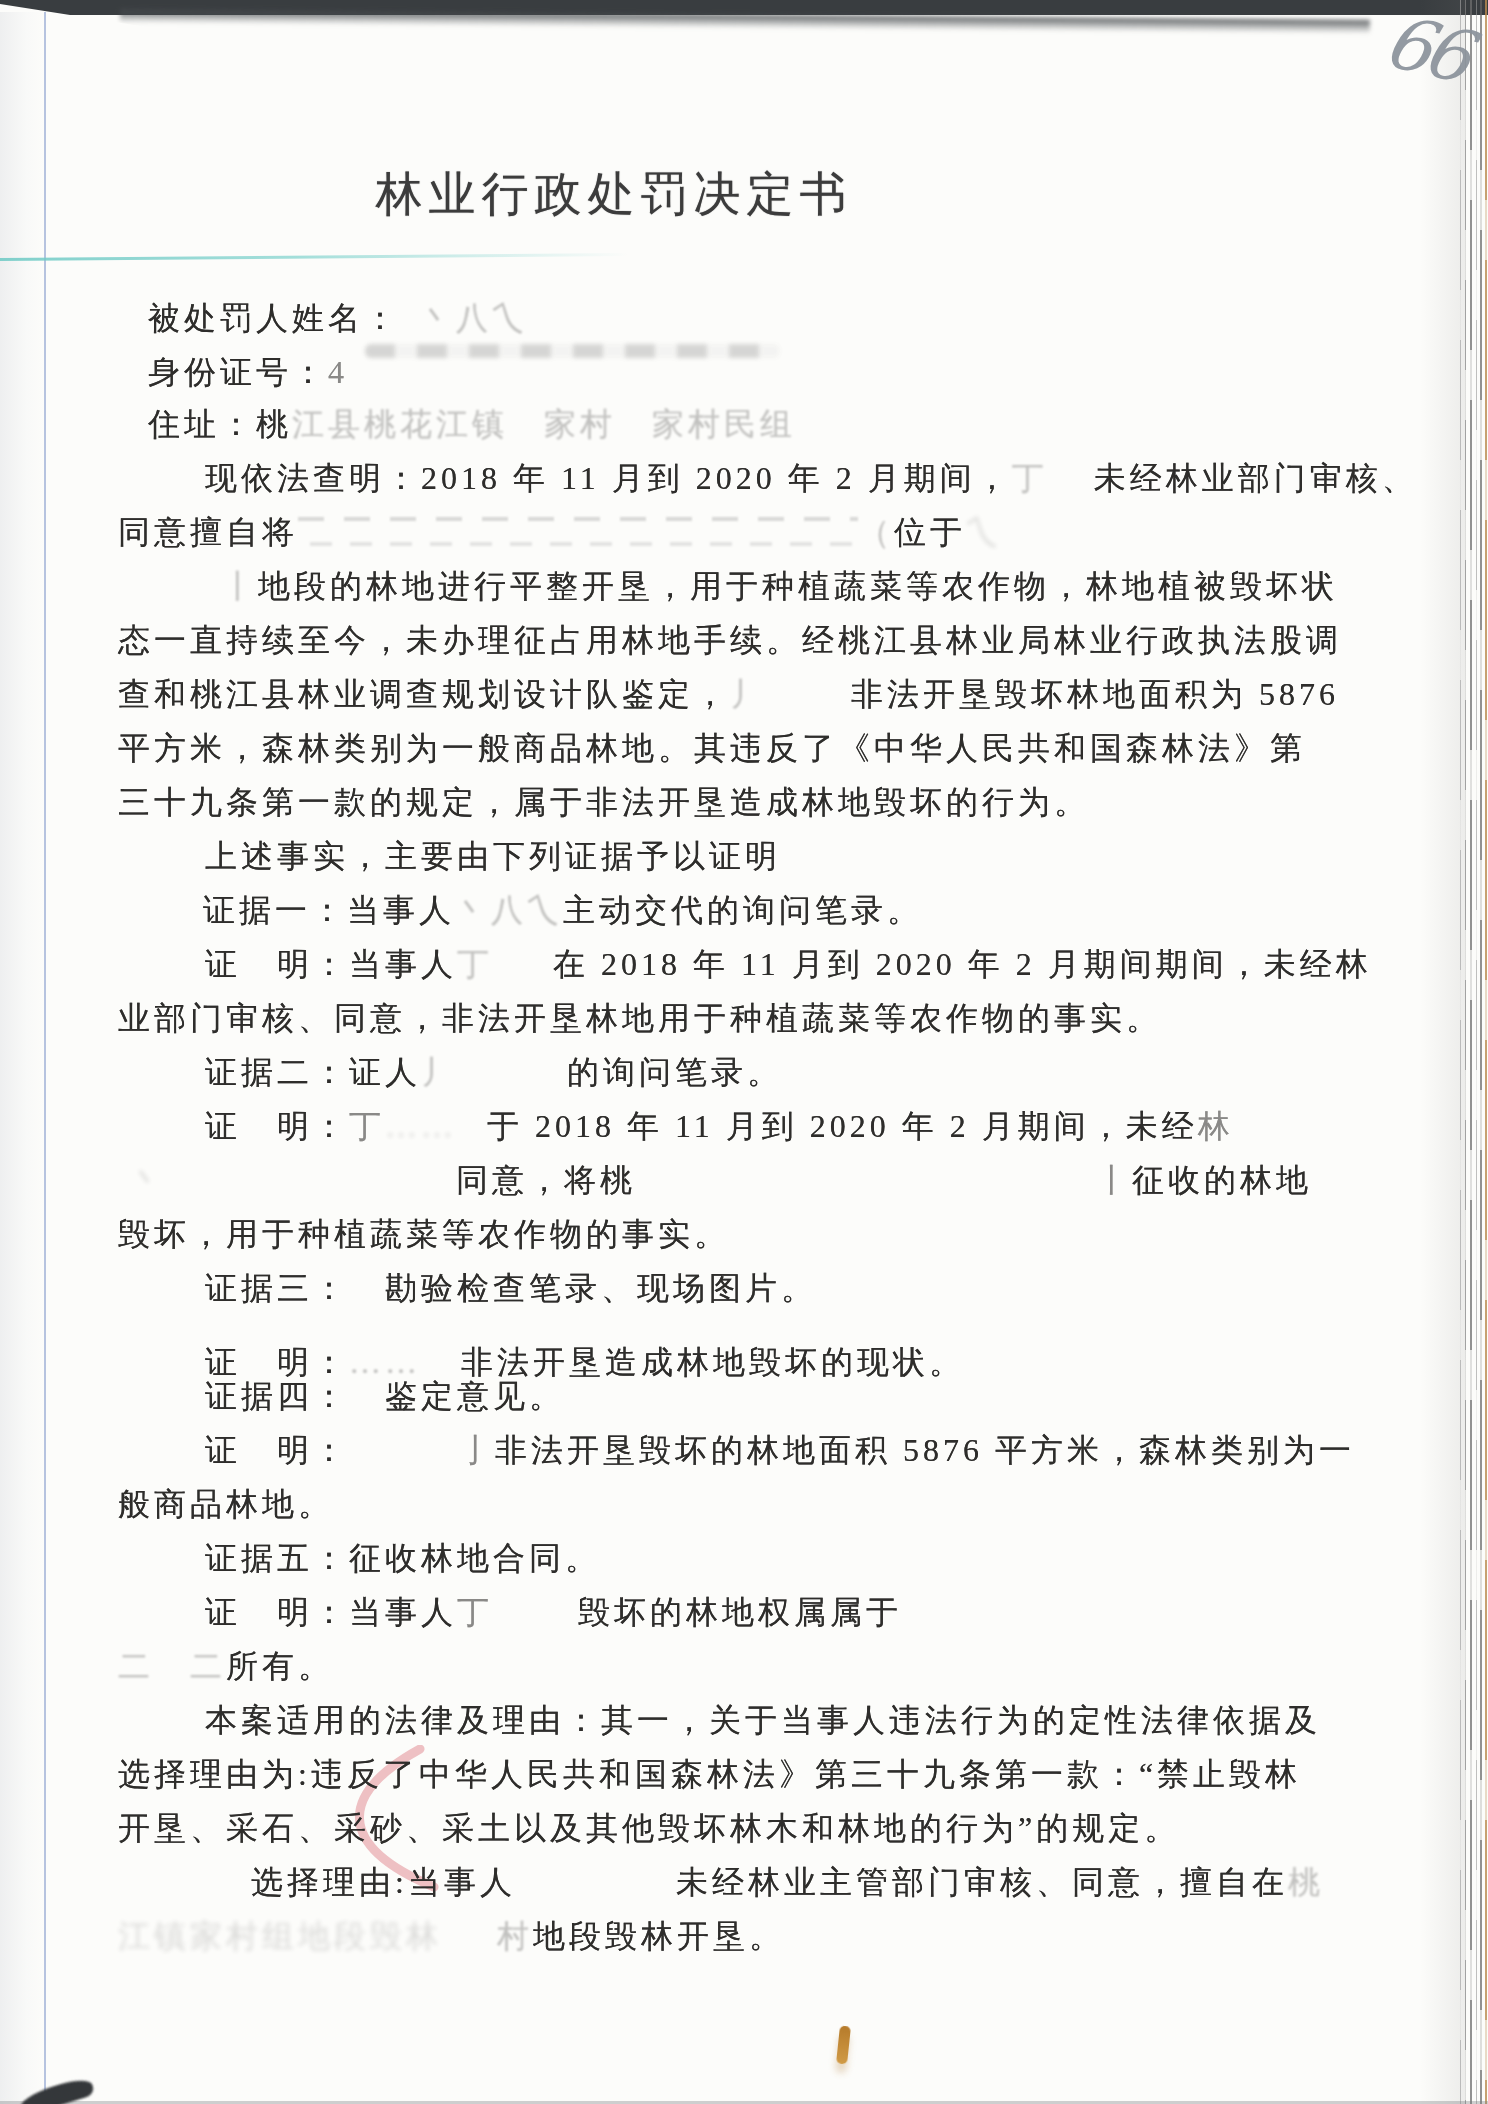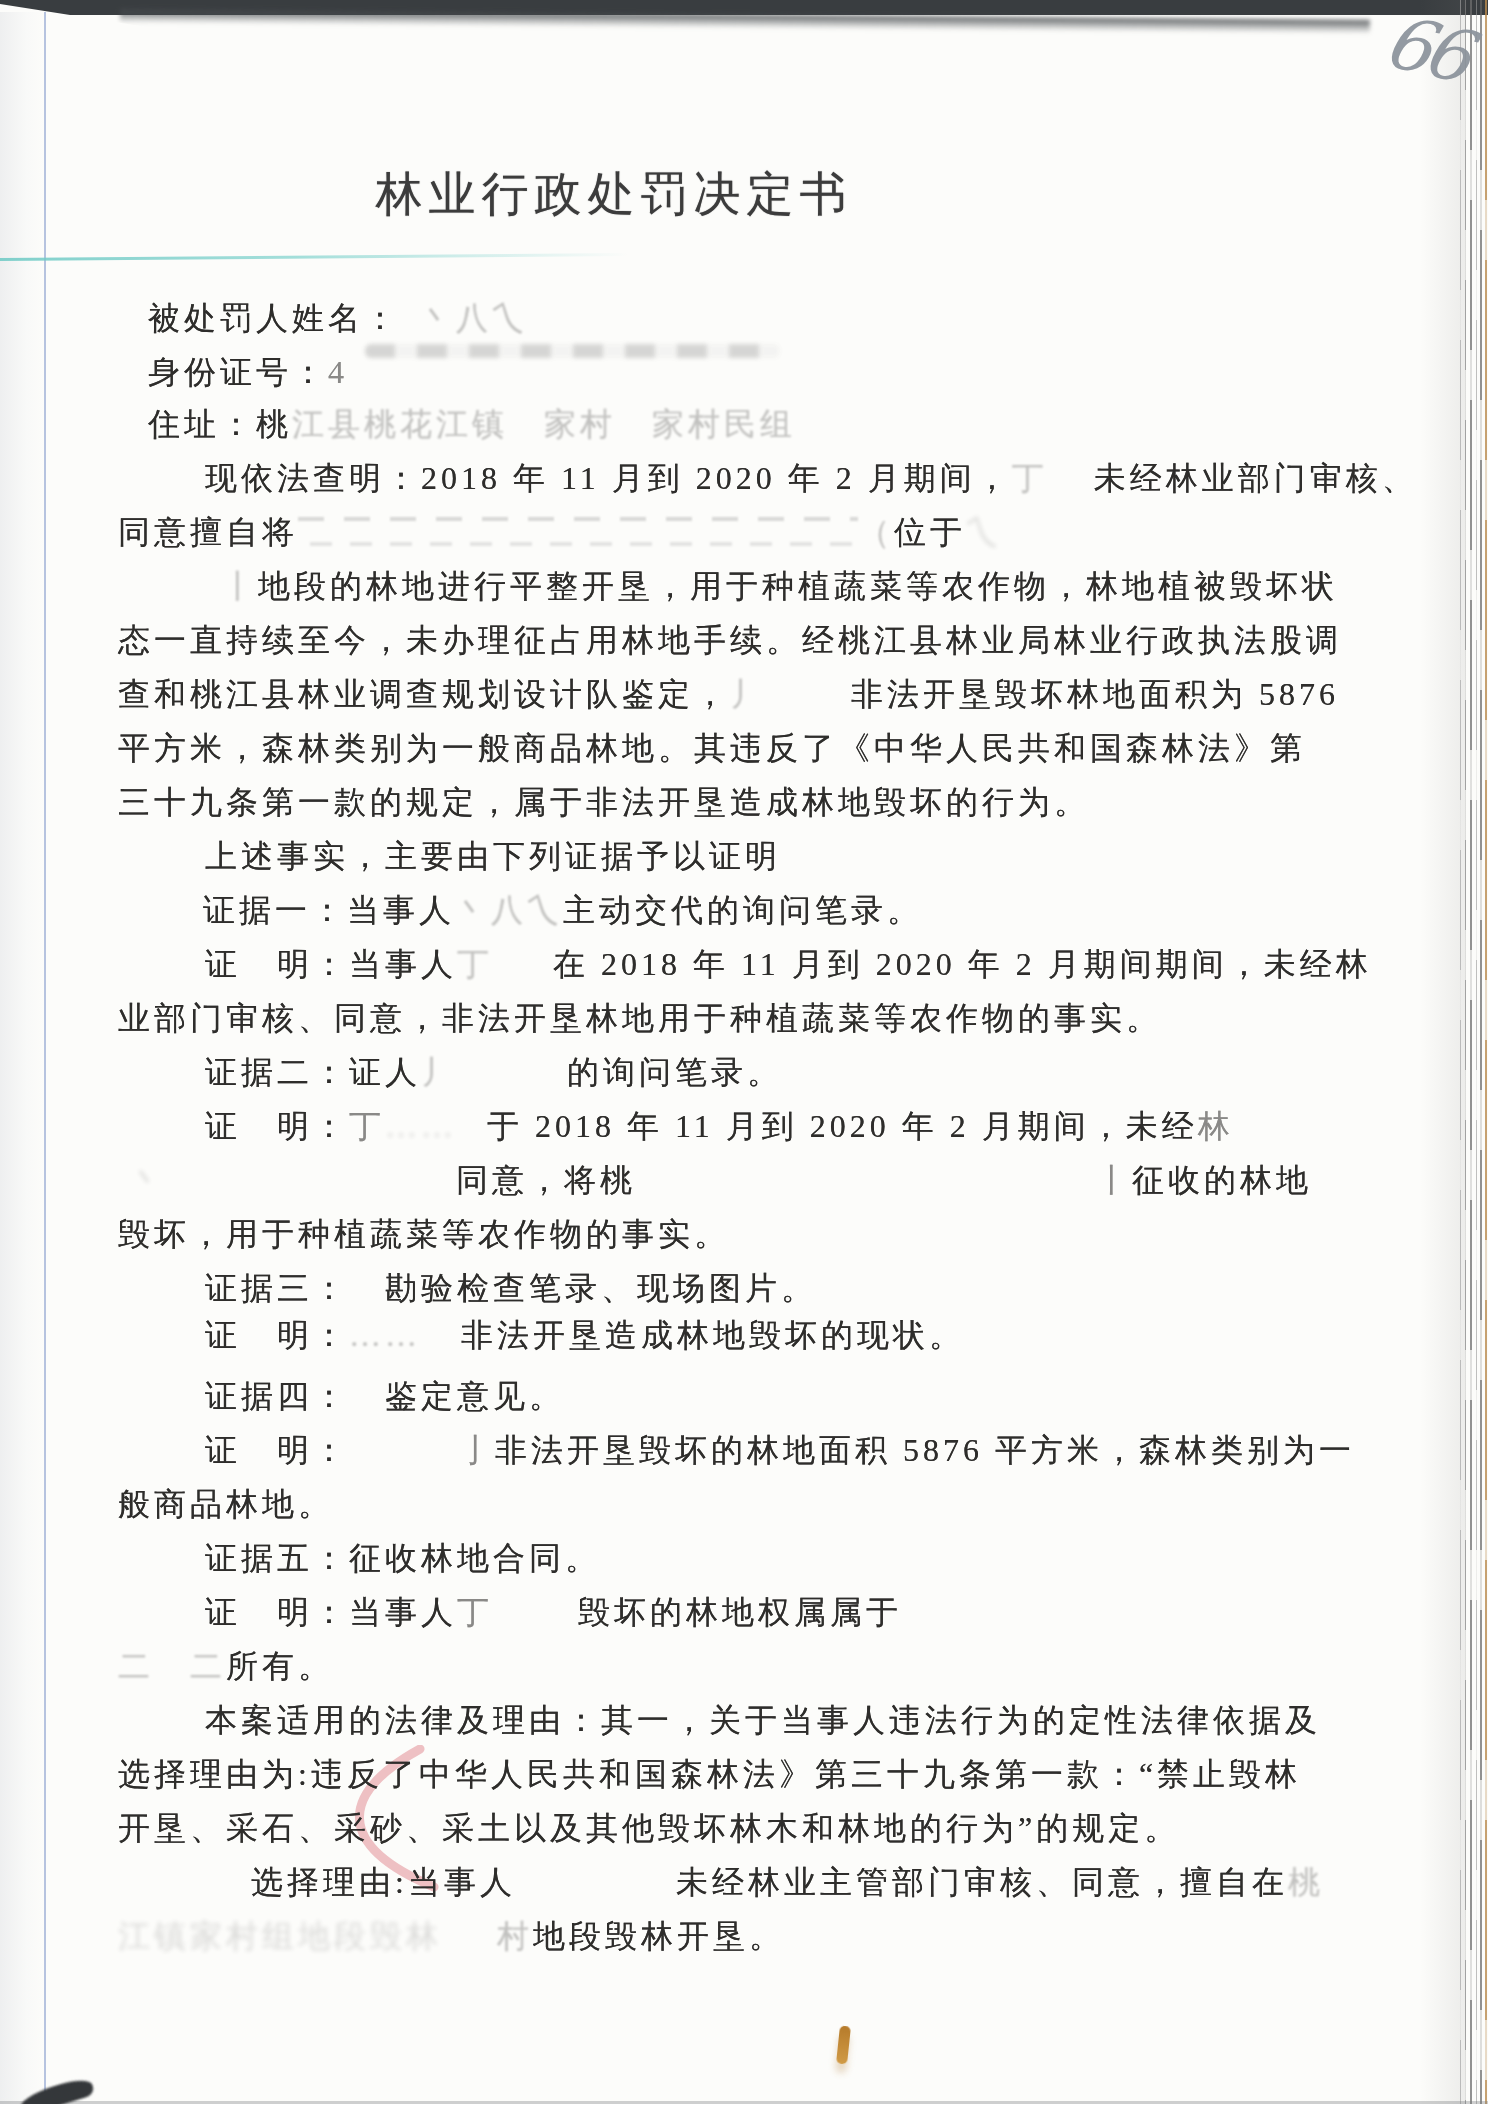--- a/index.html
+++ b/index.html
@@ -106,21 +106,21 @@
       <div class="tline" style="left: 118px; top: 782px;"><span class="seg n">三十九条第一款的规定，属于非法开垦造成林地毁坏的行为。</span></div>
       <div class="tline" style="left: 205px; top: 836px;"><span class="seg n">上述事实，主要由下列证据予以证明</span></div>
       <div class="tline" style="left: 203px; top: 890px;"><span class="seg n">证据一：当事人</span><span class="seg F">丶八乀</span><span class="seg n">主动交代的询问笔录。</span></div>
       <div class="tline" style="left: 205px; top: 944px;"><span class="seg n">证　明：当事人</span><span class="seg F">丁</span><span class="gap" style="width: 60px;"></span><span class="seg n">在 2018 年 11 月到 2020 年 2 月期间期间，未经林</span></div>
       <div class="tline" style="left: 118px; top: 998px;"><span class="seg n">业部门审核、同意，非法开垦林地用于种植蔬菜等农作物的事实。</span></div>
       <div class="tline" style="left: 205px; top: 1052px;"><span class="seg n">证据二：证人</span><span class="seg F">丿</span><span class="gap" style="width: 110px;"></span><span class="seg n">的询问笔录。</span></div>
       <div class="tline" style="left: 205px; top: 1106px;"><span class="seg n">证　明：</span><span class="seg f">丁</span><span class="seg G">……</span><span class="gap" style="width: 30px;"></span><span class="seg n">于 2018 年 11 月到 2020 年 2 月期间，未经</span><span class="seg f">林</span></div>
       <div class="tline" style="left: 130px; top: 1160px;"><span class="seg G">丶</span><span class="gap" style="width: 290px;"></span><span class="seg n">同意，将桃</span><span class="gap" style="width: 460px;"></span><span class="seg f">丨</span><span class="seg n">征收的林地</span></div>
       <div class="tline" style="left: 118px; top: 1214px;"><span class="seg n">毁坏，用于种植蔬菜等农作物的事实。</span></div>
       <div class="tline" style="left: 205px; top: 1268px;"><span class="seg n">证据三：　勘验检查笔录、现场图片。</span></div>
-      <div class="tline" style="left: 205px; top: 1315px;"><span class="seg n">证　明：</span><span class="seg F">……</span><span class="gap" style="width: 40px;"></span><span class="seg n">非法开垦造成林地毁坏的现状。</span></div>
+      <div class="tline" style="left: 205px; top: 1342px;"><span class="seg n">证　明：</span><span class="seg F">……</span><span class="gap" style="width: 40px;"></span><span class="seg n">非法开垦造成林地毁坏的现状。</span></div>
       <div class="tline" style="left: 205px; top: 1376px;"><span class="seg n">证据四：　鉴定意见。</span></div>
       <div class="tline" style="left: 205px; top: 1430px;"><span class="seg n">证　明：</span><span class="gap" style="width: 110px;"></span><span class="seg f">亅</span><span class="seg n">非法开垦毁坏的林地面积 5876 平方米，森林类别为一</span></div>
       <div class="tline" style="left: 118px; top: 1484px;"><span class="seg n">般商品林地。</span></div>
       <div class="tline" style="left: 205px; top: 1538px;"><span class="seg n">证据五：征收林地合同。</span></div>
       <div class="tline" style="left: 205px; top: 1592px;"><span class="seg n">证　明：当事人</span><span class="seg f">丁</span><span class="gap" style="width: 85px;"></span><span class="seg n">毁坏的林地权属属于</span></div>
       <div class="tline" style="left: 118px; top: 1646px; text-align: center;"><span class="seg F">二　二</span><span class="seg n">所有。</span></div>
       <div class="tline" style="left: 205px; top: 1700px;"><span class="seg n">本案适用的法律及理由：其一，关于当事人违法行为的定性法律依据及</span></div>
       <div class="tline" style="left: 118px; top: 1754px;"><span class="seg n">选择理由为:违反了中华人民共和国森林法》第三十九条第一款：“禁止毁林</span></div>
       <div class="tline" style="left: 118px; top: 1808px;"><span class="seg n">开垦、采石、采砂、采土以及其他毁坏林木和林地的行为”的规定。</span></div>
       <div class="tline" style="left: 205px; top: 1862px; margin-left: 46px;"><span class="seg n">选择理由:当事人</span><span class="gap" style="width: 160px;"></span><span class="seg n">未经林业主管部门审核、同意，擅自在</span><span class="seg F">桃</span></div>

